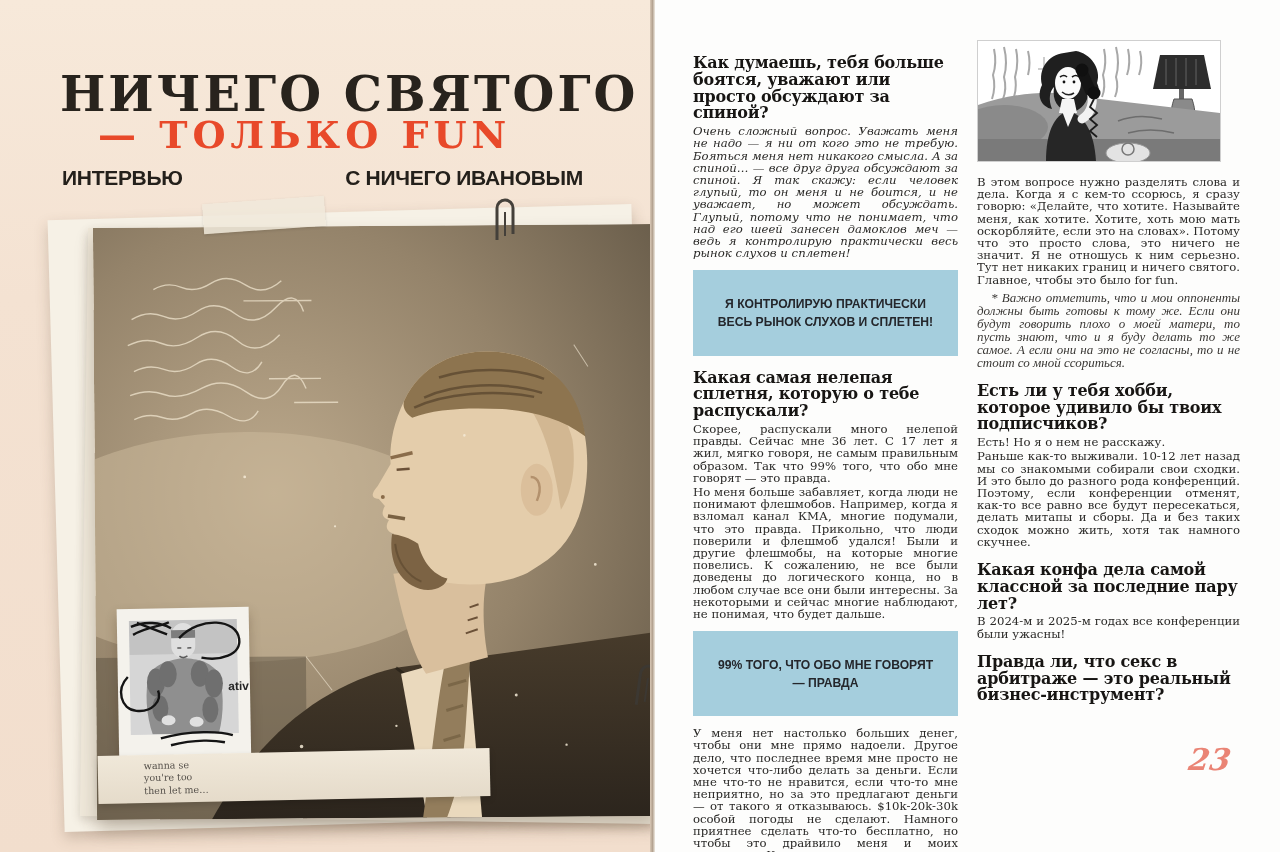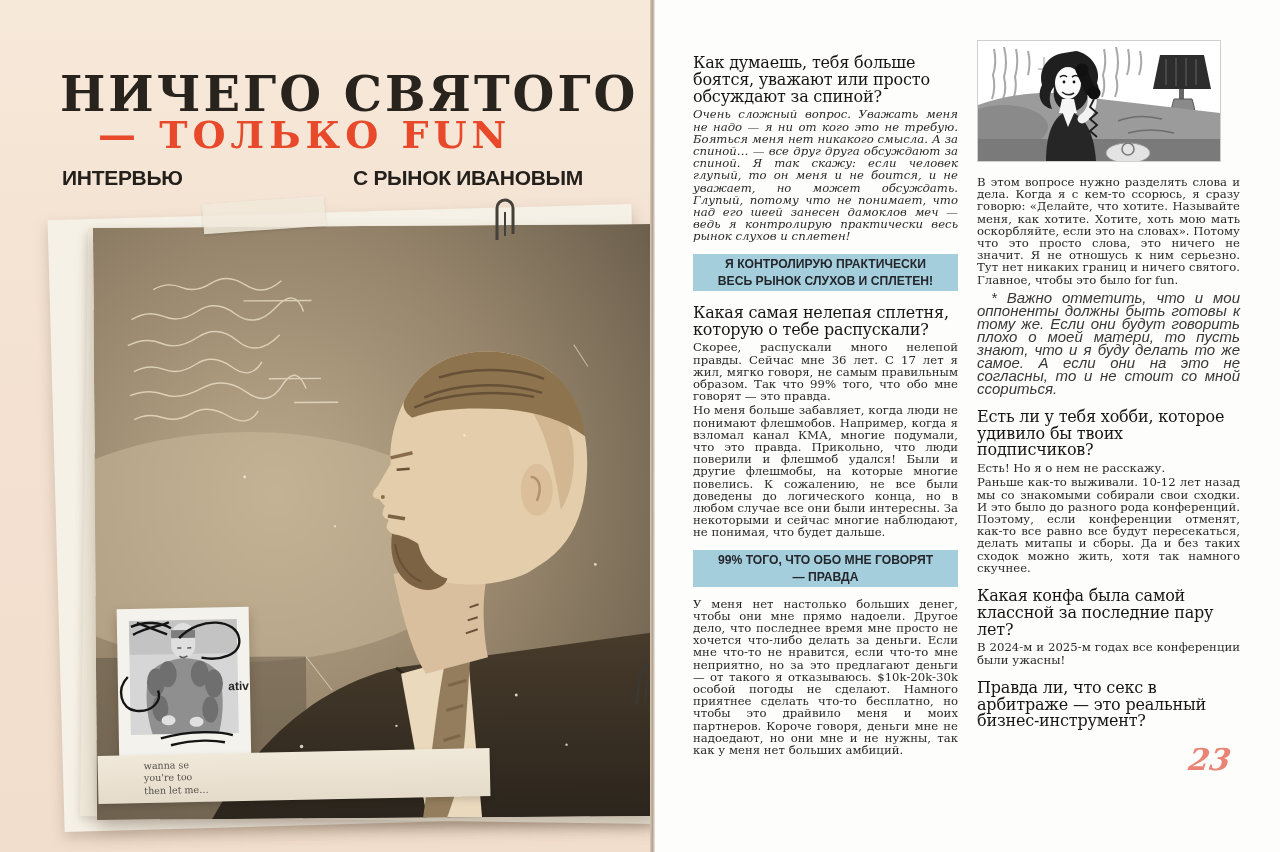--- a/index.html
+++ b/index.html
@@ -56,35 +56,35 @@
     background:linear-gradient(180deg,#f0e8d9,#e5dbca);transform:rotate(-1.2deg);
     box-shadow:0 3px 6px rgba(0,0,0,.15);padding:5px 0 0 46px;box-sizing:border-box;
     font-family:"DejaVu Serif",serif;font-size:9.5px;line-height:1.3;color:#55504a;
   }
   
   .page-right{position:absolute;left:655px;top:0;width:625px;height:852px;background:#fdfdfc;overflow:hidden;}
   .col{position:absolute;}
   .col1{left:38px;top:55px;width:265px;}
   .col2{left:322px;top:40px;width:263px;}
   h3.q{
-    font-family:"DejaVu Serif",serif;font-weight:400;font-size:16px;line-height:1.05;
+    font-family:"DejaVu Serif",serif;font-weight:700;font-size:16px;line-height:1.05;
     color:#171513;margin:14px 0 3px 0;letter-spacing:-0.2px;
   }
   h3.q.first{margin-top:0;}
   p.a{
     font-family:"DejaVu Serif",serif;font-size:11.7px;line-height:1.04;
     color:#2a2927;text-align:justify;margin:0 0 2px 0;line-height:12.2px;
   }
   p.a.italic{font-style:italic;}
   p.footnote{
-    font-family:Liberation Sans, sans-serif;font-style:italic;font-size:15px;line-height:13px;
+    font-family:Liberation Serif, serif;font-style:italic;font-size:13px;line-height:13px;
     color:#3a3835;margin:5px 0 0 0;text-indent:14px;text-align:justify;
   }
   .pullquote{
-    background:#a5cedd;margin:11px 0;padding:1px 6px;text-align:center;
+    background:#a5cedd;margin:11px 0;padding:25px 6px;text-align:center;
   }
   .pq-text{
     display:inline-block;transform:scaleX(.9);transform-origin:center;
     font-family:"Liberation Sans",sans-serif;font-weight:700;font-size:13.5px;
     line-height:1.3;color:#24262b;letter-spacing:0;
   }
   .woman-illo{width:242px;height:120px;border:1px solid #cfcfcf;background:#fff;margin:0 0 10px 0;}
   .page-num{
     position:absolute;left:534px;top:742px;
     font-family:"DejaVu Serif",serif;font-weight:700;font-style:italic;font-size:30px;
@@ -94,21 +94,21 @@
 </head>
 <body>
 
 <div class="page-left">
 
   <div class="title-line1">НИЧЕГО СВЯТОГО</div>
   <div class="title-line2">— ТОЛЬКО FUN</div>
 
   <div class="kicker-row">
     <span>ИНТЕРВЬЮ</span>
-    <span>С РЫНОК ИВАНОВЫМ</span>
+    <span>С НИЧЕГО ИВАНОВЫМ</span>
   </div>
 
   <div class="collage">
     <div class="sheet1"></div>
     <div class="sheet2"></div>
 
     <div class="photo-main">
       <svg width="560" height="592" viewBox="0 0 560 592">
         <defs>
           <radialGradient id="bgGrad" cx="32%" cy="45%" r="85%">
@@ -318,21 +318,21 @@
 
     <p class="a">В этом вопросе нужно разделять слова и дела. Когда я с кем-то ссорюсь, я сразу говорю: «Делайте, что хотите. Называйте меня, как хотите. Хотите, хоть мою мать оскорбляйте, если это на словах». Потому что это просто слова, это ничего не значит. Я не отношусь к ним серьезно. Тут нет никаких границ и ничего святого. Главное, чтобы это было for fun.</p>
     <p class="footnote">* Важно отметить, что и мои оппоненты должны быть готовы к тому же. Если они будут говорить плохо о моей матери, то пусть знают, что и я буду делать то же самое. А если они на это не согласны, то и не стоит со мной ссориться.</p>
 
 
     <h3 class="q">Есть ли у тебя хобби, которое удивило бы твоих подписчиков?</h3>
     <p class="a">Есть! Но я о нем не расскажу.</p>
 
     <p class="a">Раньше как-то выживали. 10-12 лет назад мы со знакомыми собирали свои сходки. И это было до разного рода конференций. Поэтому, если конференции отменят, как-то все равно все будут пересекаться, делать митапы и сборы. Да и без таких сходок можно жить, хотя так намного скучнее.</p>
 
-    <h3 class="q">Какая конфа была самой классной за последние пару лет?</h3>
+    <h3 class="q">Какая конфа дела самой классной за последние пару лет?</h3>
     <p class="a">В 2024-м и 2025-м годах все конференции были ужасны!</p>
 
     <h3 class="q">Правда ли, что секс в арбитраже — это реальный бизнес-инструмент?</h3>
     
   </div>
 
   <div class="page-num">23</div>
 </div>
 
 </body></html>

